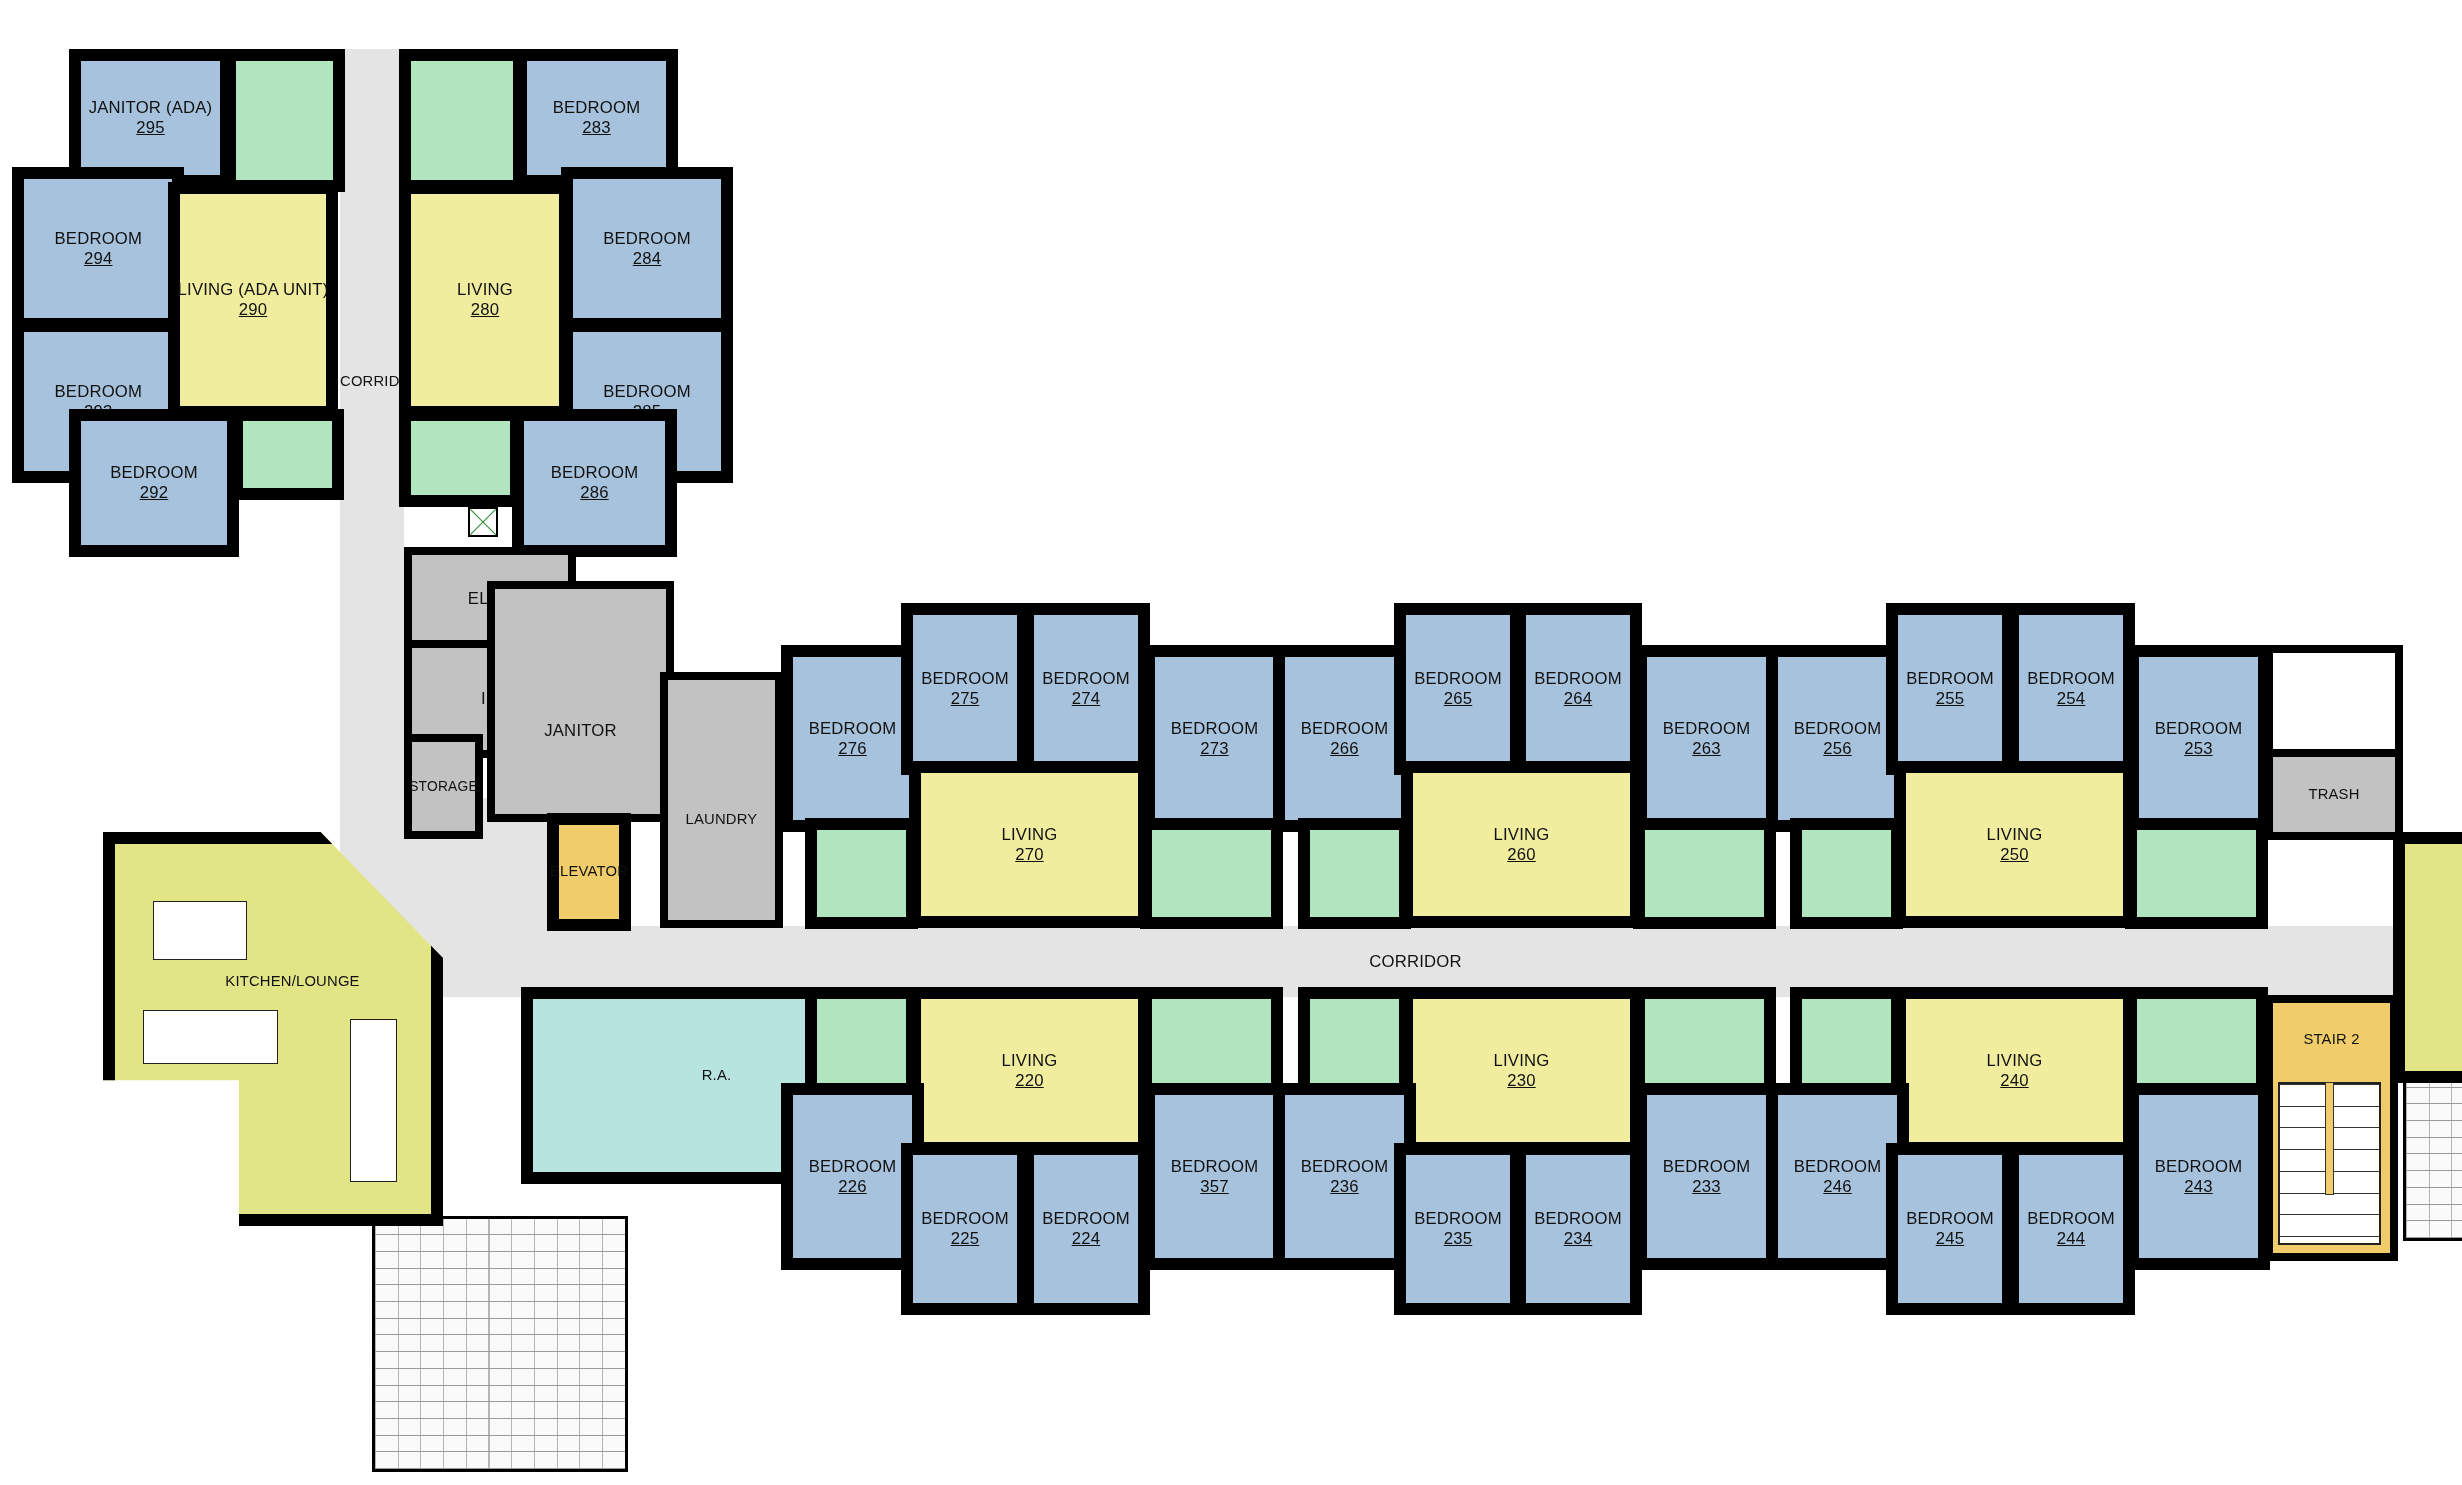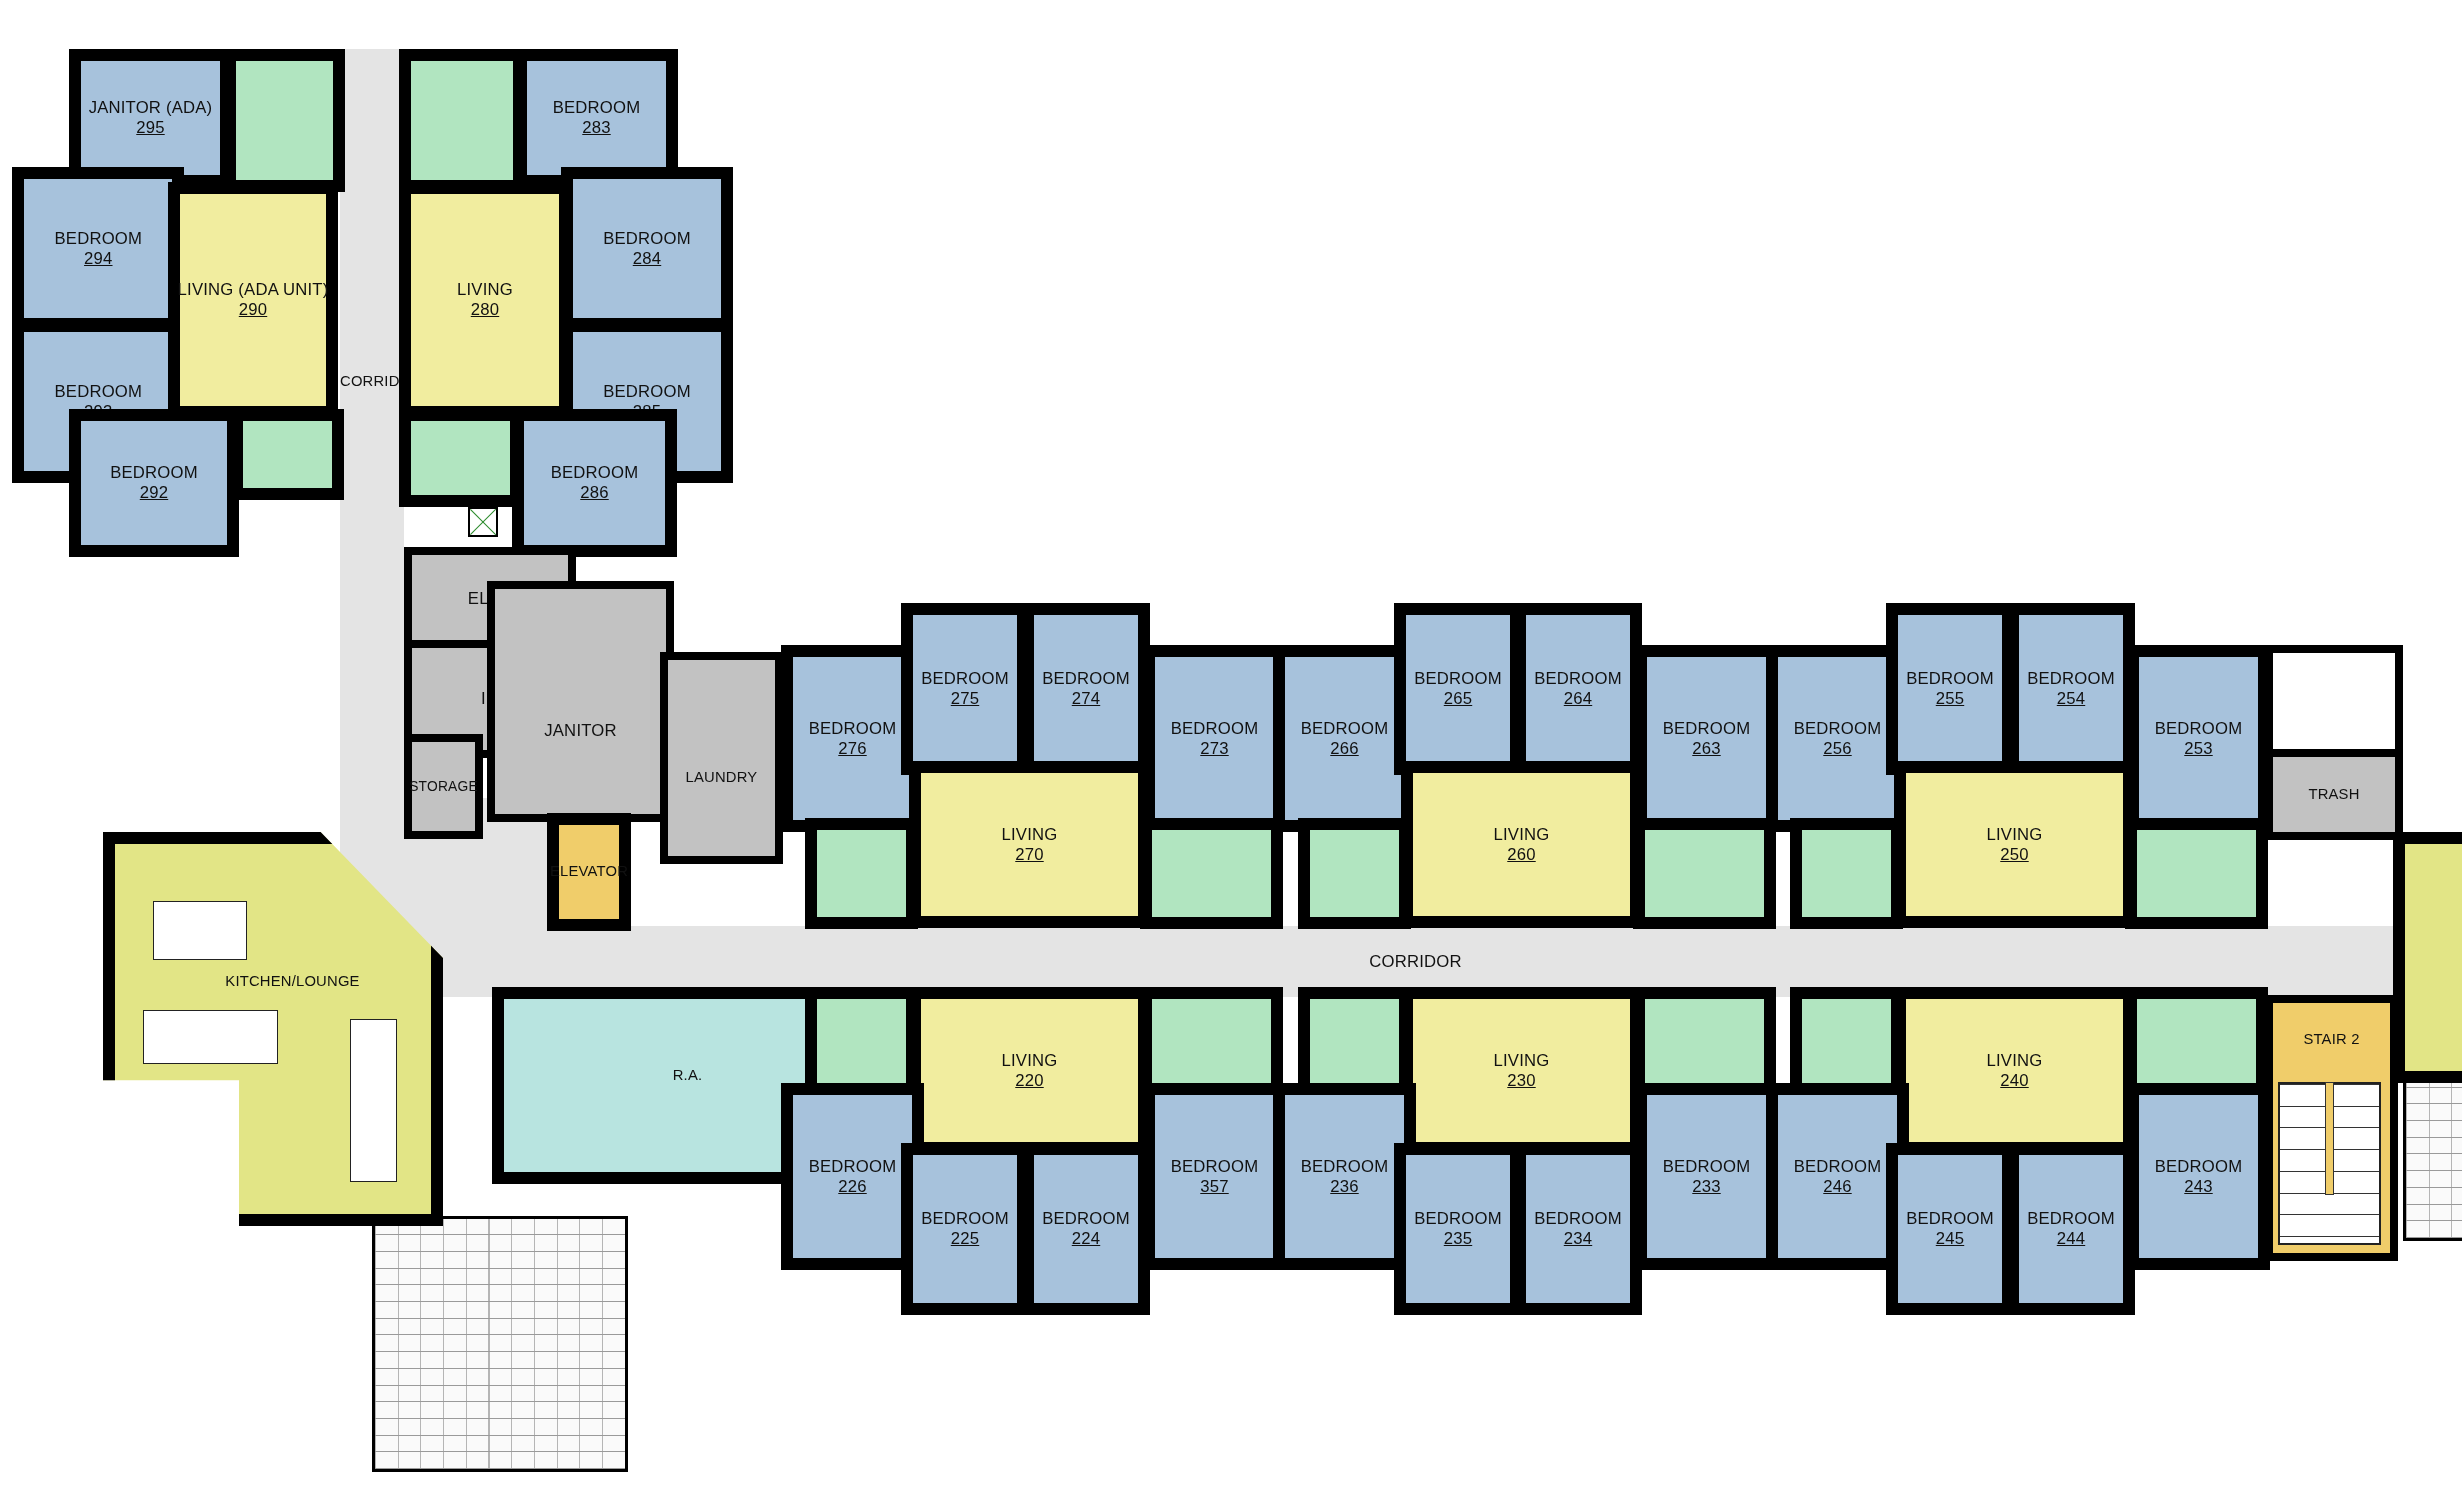--- a/index.html
+++ b/index.html
@@ -98,32 +98,32 @@
   </div>
   <div class="room svc wall-thin" style="left:404px;top:734px;width:79px;height:105px;">
     <div class="lbl" style="font-size:13.8px;">STORAGE</div>
   </div>
   <div class="room svc wall-thin" style="left:475px;top:581px;width:187px;height:241px;margin-left:12px;">
     <div class="lbl" style="margin-top:59px;">JANITOR</div>
   </div>
   <div class="room core" style="left:547px;top:813px;width:84px;height:118px;">
     <div class="lbl" style="font-size:14.8px;">ELEVATOR</div>
   </div>
-  <div class="room svc wall-thin" style="left:660px;top:652px;width:123px;height:212px;">
+  <div class="room svc wall-thin" style="left:660px;top:672px;width:123px;height:256px;">
     <div class="lbl" style="font-size:14.8px;margin-top:39px;">LAUNDRY</div>
   </div>
 
   <div class="room lounge" style="left:103px;top:832px;width:340px;height:394px;clip-path:polygon(0 0,64% 0,100% 32%,100% 100%,40% 100%,40% 63%,0 63%);">
     <div class="lbl" style="font-size:14.8px;margin-top:-94px;margin-left:39px;">KITCHEN/LOUNGE</div>
   </div>
   <div class="furn" style="left:143px;top:1010px;width:135px;height:54px;"></div>
   <div class="furn" style="left:153px;top:901px;width:94px;height:59px;"></div>
   <div class="furn" style="left:350px;top:1019px;width:47px;height:163px;"></div>
 
-  <div class="room ra" style="left:492px;top:987px;width:332px;height:197px;">
+  <div class="room ra" style="left:521px;top:987px;width:332px;height:197px;">
     <div class="lbl" style="font-size:14.8px;margin-left:59px;margin-top:-19.7px;">R.A.</div>
   </div>
 
   <div class="room bed" style="left:781px;top:645px;width:143px;height:187px;">
     <div class="lbl"><span>BEDROOM</span><span class="num">276</span></div>
   </div>
   <div class="room bed" style="left:901px;top:603px;width:128px;height:172px;">
     <div class="lbl"><span>BEDROOM</span><span class="num">275</span></div>
   </div>
   <div class="room bed" style="left:1022px;top:603px;width:128px;height:172px;">

